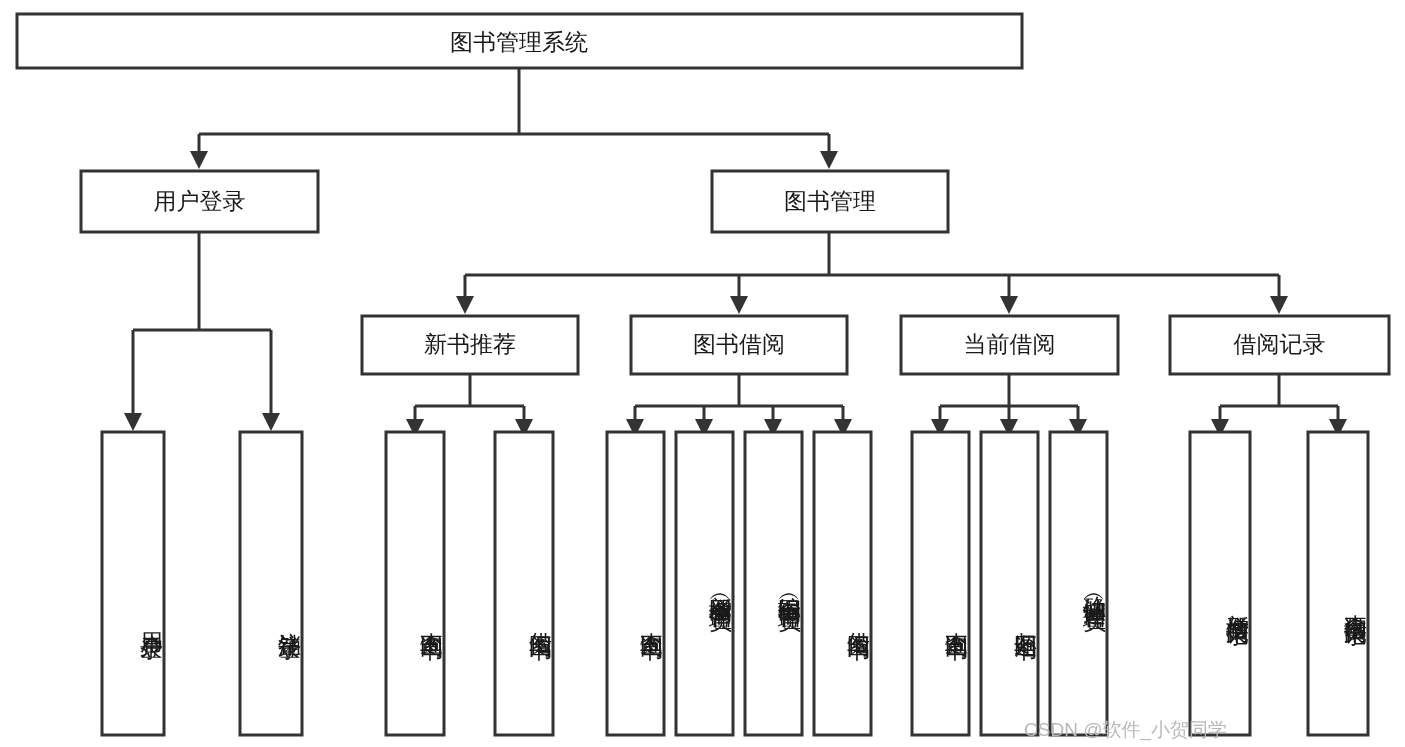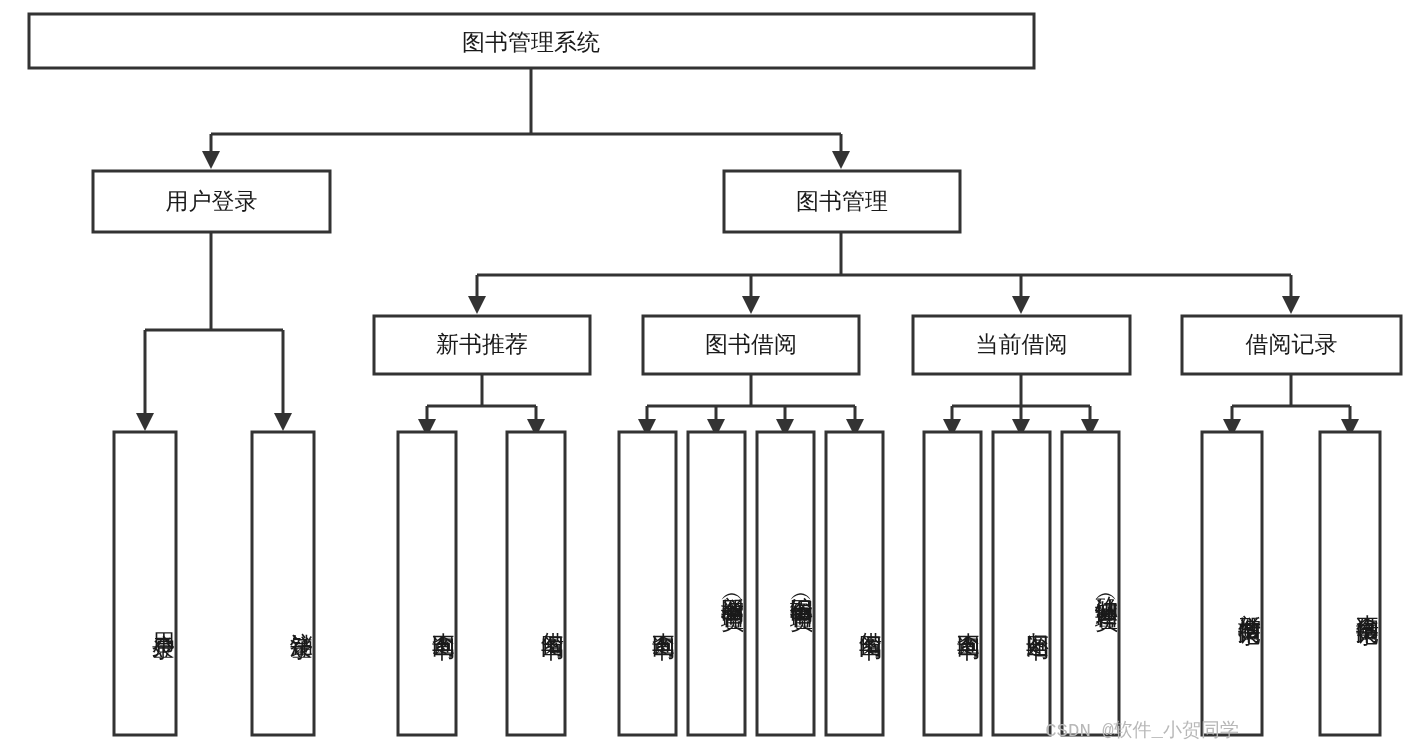--- a/index.html
+++ b/index.html
@@ -9,21 +9,21 @@
   }
   body {
     width: 1405px;
     height: 747px;
     font-family: "DejaVu Sans", "Liberation Sans", sans-serif;
     overflow: hidden;
     position: relative;
   }
   #diagram-root {
     position: absolute;
-    left: 12px;
+    left: 0;
     top: 0;
     width: 1235px;
     height: 747px;
   }
   svg.canvas {
     display: block;
     width: 1405px;
     height: 747px;
   }
   .node-rect {
@@ -60,21 +60,21 @@
     line-height: 1.12;
     color: #1a1a1a;
     letter-spacing: 2px;
     white-space: nowrap;
     pointer-events: none;
   }
   .watermark {
     position: absolute;
     right: 8px;
     bottom: 4px;
-    font-family: Liberation Mono, monospace;
+    font-family: Liberation Sans, sans-serif;
     font-size: 19px;
     color: #b8b8b8;
     white-space: nowrap;
     pointer-events: none;
     margin-left: 9px;
   }
 </style>
 </head>
 <body>
 

